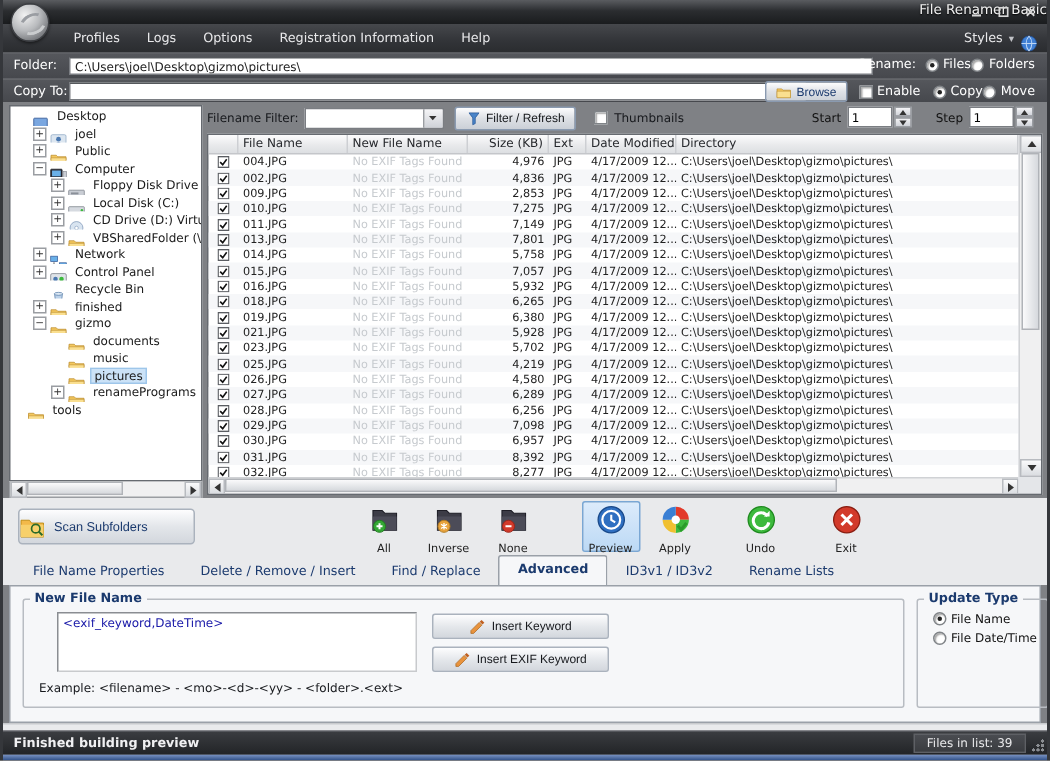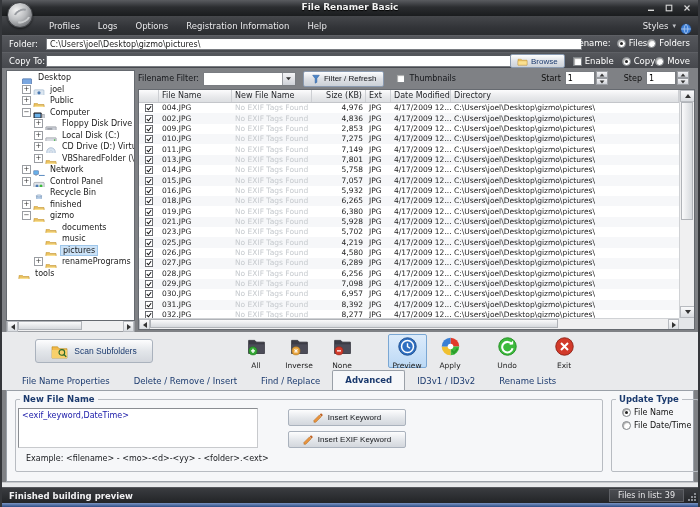--- a/index.html
+++ b/index.html
@@ -5,21 +5,21 @@
   * { box-sizing: border-box; margin: 0; padding: 0; }
   body { margin: 0; background: #888; font-family: "DejaVu Sans", "Liberation Sans", sans-serif; }
   .window { width: 700px; height: 507px; position: relative; overflow: hidden; background: #7f8185; border-left: 2px solid #35373b; border-right: 2px solid #35373b; }
 
   
   .titlebar { height: 16px; background: linear-gradient(#5a5c60, #2b2d30 45%, #1a1c1e); position: relative; }
   .app-logo { position: absolute; left: 5px; top: 2px; width: 26px; height: 26px; border-radius: 50%;
     background: radial-gradient(circle at 35% 30%, #f2f2f2, #b8babd 45%, #7c7e82 75%, #55575a); border: 1px solid #3c3e42; z-index: 5;
     box-shadow: 0 1px 2px rgba(0,0,0,.5); }
   .app-logo:after { content:""; position:absolute; left:5px; top:6px; width:14px; height:10px; border:2px solid #9a9da2; border-radius:50%; border-color:#9a9da2 transparent #caccce transparent; transform:rotate(-25deg); }
-  .title-text { position: absolute; left: 0; right: 0; top: 2px; text-align: center; color: #f2f2f2; font-size: 9px; font-weight: bold; text-shadow: 0 1px 1px #000; }
+  .title-text { position: absolute; left: 0; right: 0; top: 2px; text-align: right; color: #f2f2f2; font-size: 9px; font-weight: normal; text-shadow: 0 1px 1px #000; }
   .win-controls { position: absolute; right: 6px; top: 3px; display: flex; gap: 7px; }
   .win-btn { width: 11px; height: 9px; display: inline-flex; align-items: center; justify-content: center; }
   .win-btn svg { width: 8px; height: 8px; }
 
   
   .menubar { height: 19px; background: linear-gradient(#46484c, #323438 60%, #2a2c2f); display: flex; align-items: center; padding-left: 38px; position: relative; }
   .menu-item { color: #e8e8ea; font-size: 8.5px; padding: 3px 9px; cursor: default; }
   .menu-right { position: absolute; right: 6px; top: 0; height: 19px; display: flex; align-items: center; gap: 4px; }
   .styles-label { color: #e8e8ea; font-size: 8.5px; }
   .styles-caret { color: #c0c2c6; font-size: 7px; }
@@ -103,41 +103,41 @@
   .tri.left { border-top: 3px solid transparent; border-bottom: 3px solid transparent; border-right: 4px solid #333; }
   .tri.right { border-top: 3px solid transparent; border-bottom: 3px solid transparent; border-left: 4px solid #333; }
   .v-thumb { position: absolute; left: 1px; right: 1px; top: 12px; height: 118px; background: linear-gradient(90deg,#fafafb,#d6d9dd); border: 1px solid #b0b3b8; }
   .v-bottom { position: absolute; bottom: 0; left: 0; }
   .h-thumb { height: 9px; margin-top: 0; background: linear-gradient(#fafafb,#d6d9dd); border: 1px solid #b0b3b8; }
   .corner { position: absolute; right: 0; bottom: 0; width: 15px; height: 11px; background: #e4e6e9; }
   .tree-hscroll { height: 11px; background: #f0f0f1; border: 1px solid #9a9da2; border-top: none; display: flex; }
 
   
   .strip { height: 38px; background: #e9eaec; position: relative; display: flex; align-items: center; justify-content: center; }
-  .scan-btn { position: absolute; left: 10px; top: 7px; width: 118px; height: 24px; display: flex; align-items: center; justify-content: center; gap: 6px;
-    background: linear-gradient(#fdfdfe, #e3e6ea 50%, #d3d7dd); border: 1px solid #aab2bd; border-radius: 3px; font-size: 8.5px; color: #1b3a6e; margin-left: 23px; }
+  .scan-btn { position: absolute; left: 10px; top: 7px; width: 118px; height: 24px; display: flex; align-items: center; justify-content: flex-start; gap: 6px;
+    background: linear-gradient(#fdfdfe, #e3e6ea 50%, #d3d7dd); border: 1px solid #aab2bd; border-radius: 3px; font-size: 8.5px; color: #1b3a6e; }
   .scan-btn svg { width: 17px; height: 15px; }
   .actions { display: flex; align-items: flex-start; margin-left: 120px; }
   .action-btn { width: 39px; height: 34px; display: flex; flex-direction: column; align-items: center; justify-content: flex-start; padding-top: 1px; border-radius: 2px; border: 1px solid transparent; }
   .action-btn svg { width: 21px; height: 21px; }
   .action-label { font-size: 7.5px; color: #222; margin-top: 0px; }
   .action-btn.sel { background: linear-gradient(#dcebfb, #bcd9f5); border: 1px solid #7aa7d4; }
   .gap-s { width: 4px; } .gap-m { width: 26px; } .gap-l { width: 18px; }
 
   
   .tabs-row { height: 20px; background: #e9eaec; display: flex; align-items: flex-end; padding-left: 8px; }
   .tab { font-size: 8.5px; color: #1b3a6e; padding: 4px 12px 4px; position: relative; }
   .tab.active { background: #f6f7f9; border: 1px solid #9aa0a8; border-bottom: none; font-weight: bold; border-radius: 2px 2px 0 0; padding-bottom: 5px; }
 
   
   .tab-panel { height: 92px; margin: 0 4px; background: #f6f7f9; border: 1px solid #9aa0a8; position: relative; }
   fieldset { position: absolute; border: 1px solid #b8bcc2; border-radius: 2px; background: transparent; }
   legend { font-size: 8.5px; font-weight: bold; color: #1b3a6e; padding: 0 3px; margin-left: 4px; }
   .fs-newname { left: 8px; top: 3px; width: 588px; height: 78px; }
-  .pattern-area { position: absolute; left: 2px; top: 4px; width: 240px; height: 40px; border: 1px solid #8a8d92; border-right-color:#c8cacd; border-bottom-color:#c8cacd; background: #fff; font-size: 8px; color: #1818a8; padding: 2px 3px; resize: none; font-family: inherit; overflow: hidden; }
+  .pattern-area { position: absolute; left: 22px; top: 4px; width: 240px; height: 40px; border: 1px solid #8a8d92; border-right-color:#c8cacd; border-bottom-color:#c8cacd; background: #fff; font-size: 8px; color: #1818a8; padding: 2px 3px; resize: none; font-family: inherit; overflow: hidden; }
   .kw-btn { position: absolute; left: 272px; height: 17px; width: 118px; display: flex; align-items: center; justify-content: center; gap: 4px;
     background: linear-gradient(#fdfdfe, #e3e6ea 55%, #d3d7dd); border: 1px solid #aab2bd; border-radius: 2px; font-size: 8px; color: #16181c; }
   .kw-btn svg { width: 11px; height: 11px; }
   .kw1 { top: 5px; } .kw2 { top: 27px; }
   .example-line { position: absolute; left: 10px; top: 50px; font-size: 8px; color: #16181c; }
   .fs-update { left: 604px; top: 3px; width: 88px; height: 78px; }
   .fs-update .radio-opt { display: flex; margin: 4px 0 0 10px; }
 
   
   .gap-bottom { height: 5px; background: #e9eaec; border-top: 1px solid #c8cacd; }

